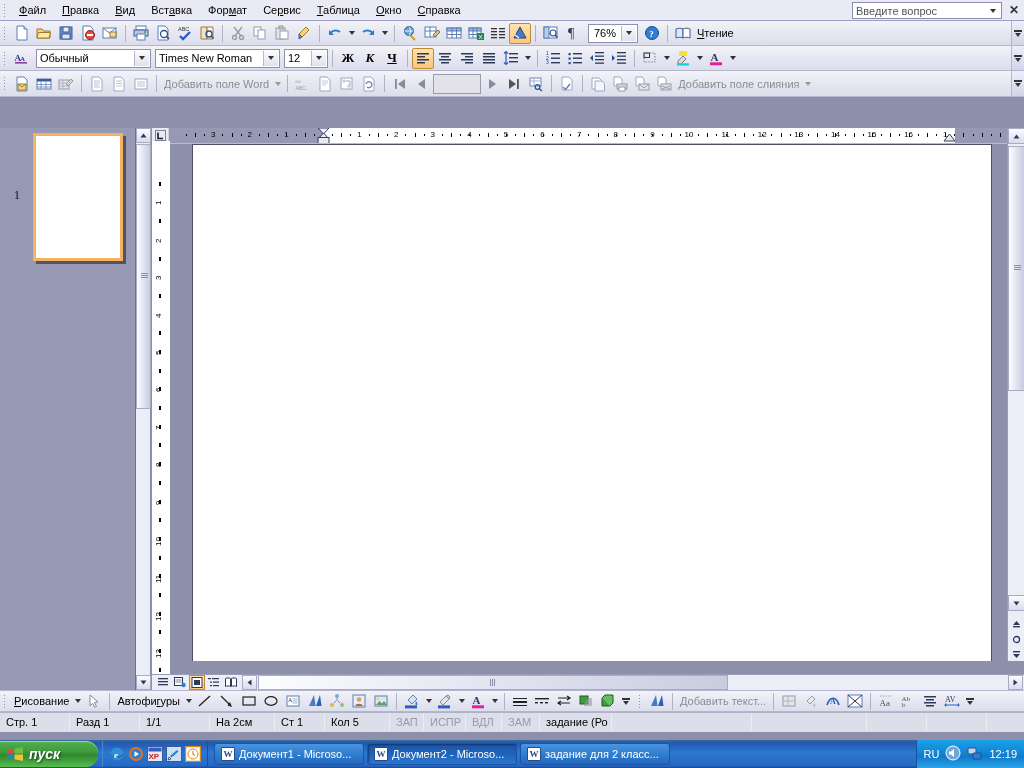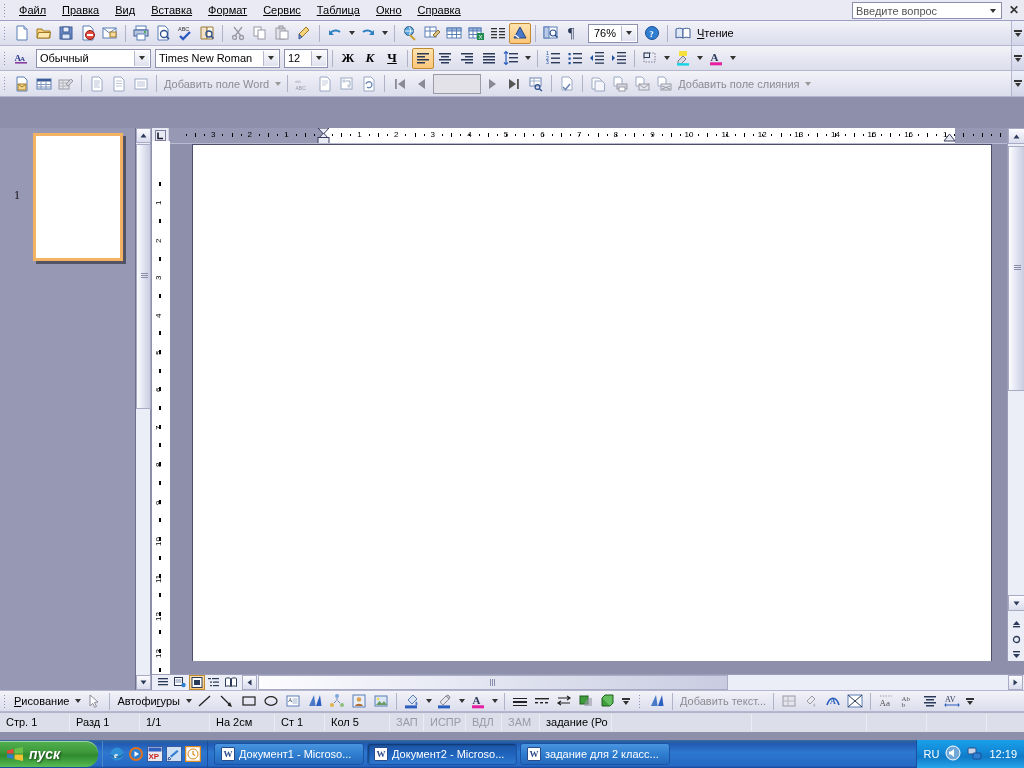--- a/index.html
+++ b/index.html
@@ -54,21 +54,21 @@
     height: 21px; background: #e9eaf4;
     display: flex; align-items: center;
     border-bottom: 1px solid #9c9ec4;
     position: relative;
   }
   .gripv {
     width: 4px; height: 15px; margin: 0 4px 0 3px; flex: 0 0 auto;
     background-image: radial-gradient(circle, #9092b8 0.6px, transparent 0.7px);
     background-size: 3px 3px;
   }
-  .menuitem { padding: 3px 8px; color: #000; font-size: 11px; white-space: nowrap; text-decoration: underline; }
+  .menuitem { padding: 3px 8px; color: #000; font-size: 11px; white-space: nowrap; }
   .menuitem u { text-decoration: underline; }
   .askbox {
     position: absolute; right: 22px; top: 2px;
     width: 150px; height: 17px; background: #fff;
     border: 1px solid #8b8fad; display: flex; align-items: center;
     padding-left: 3px; color: #555; font-size: 11px;
   }
   .askarrow {
     position: absolute; right: 1px; top: 1px; width: 14px; height: 13px;
     display:flex; align-items:center; justify-content:center;

